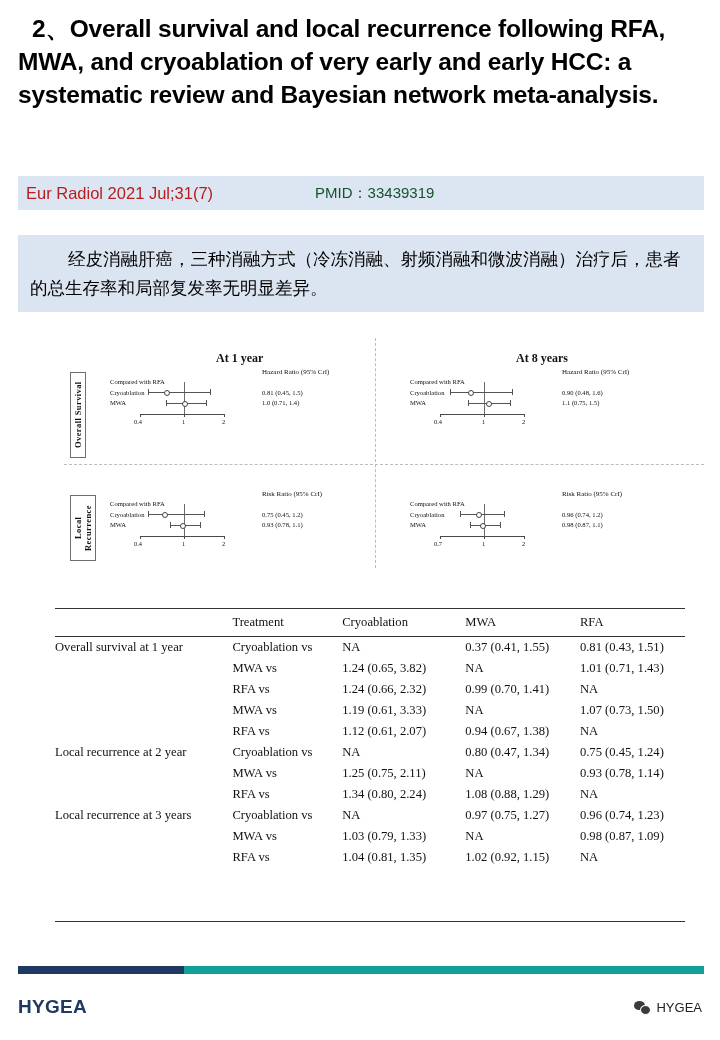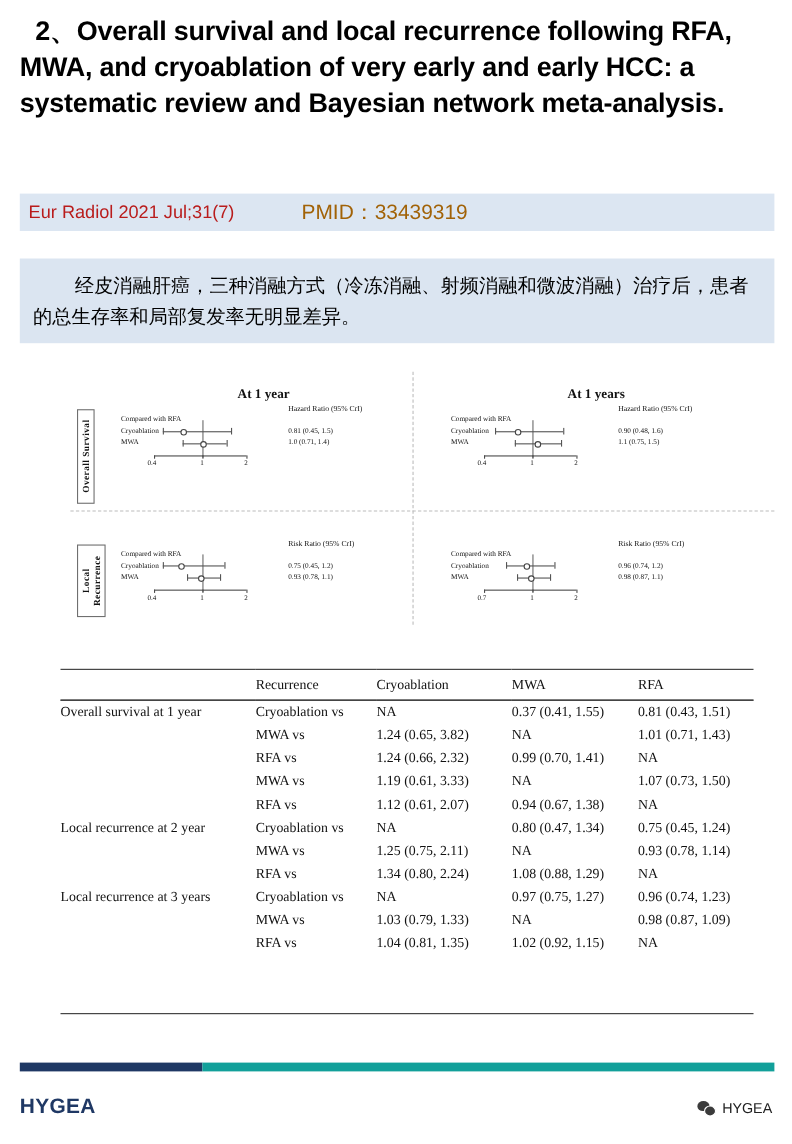--- a/index.html
+++ b/index.html
@@ -44,23 +44,23 @@
     background: #dce6f2;
     display: flex;
     align-items: center;
   }
   .journal-text {
     font-size: 16.5px;
     color: #b91c1c;
     margin-left: 8px;
   }
   .pmid-text {
-    font-size: 19px;
-    color: #a16207;
-    margin-left: 61px;
+    font-size: 15px;
+    color: #14532d;
+    margin-left: 102px;
   }
 
   
   .summary-box {
     position: absolute;
     left: 18px;
     top: 235px;
     width: 686px;
     height: 77px;
     background: #dbe5f1;
@@ -303,21 +303,21 @@
   </div>
 
   <div class="figure">
     <div class="fig-divider-v"></div>
     <div class="fig-divider-h"></div>
 
     <div class="row-label rl-os">Overall Survival</div>
     <div class="row-label rl-lr">Local Recurrence</div>
 
     <div class="col-head ch1">At 1 year</div>
-    <div class="col-head ch2">At 1 years</div>
+    <div class="col-head ch2">At 8 years</div>
 
     <div class="plot" style="left:92px; top:48px; width:258px; height:72px;">
       <div class="cmp" style="left:0; top:0;">Compared with RFA</div>
       <div class="cmp" style="left:0; top:11px;">Cryoablation</div>
       <div class="cmp" style="left:0; top:21px;">MWA</div>
       <div class="metric-head" style="left:152px; top:-10px;">Hazard Ratio (95% CrI)</div>
       <div class="estimate" style="left:152px; top:11px;">0.81 (0.45, 1.5)</div>
       <div class="estimate" style="left:152px; top:21px;">1.0 (0.71, 1.4)</div>
 
       <div class="vline" style="left:74px; top:4px; height:34px;"></div>
@@ -419,21 +419,21 @@
       <div class="tick-lbl" style="left:72px; top:40px;">1</div>
       <div class="tick-lbl" style="left:112px; top:40px;">2</div>
     </div>
   </div>
 
   <div class="table-wrap">
     <table class="data">
       <thead>
         <tr>
           <th class="col-label"></th>
-          <th class="col-treat">Recurrence</th>
+          <th class="col-treat">Treatment</th>
           <th class="col-cryo">Cryoablation</th>
           <th class="col-mwa">MWA</th>
           <th class="col-rfa">RFA</th>
         </tr>
       </thead>
       <tbody id="tbody">
           <tr>
             <td class="col-label">Overall survival at 1 year</td>
             <td class="col-treat">Cryoablation vs</td>
             <td class="col-cryo">NA</td>

